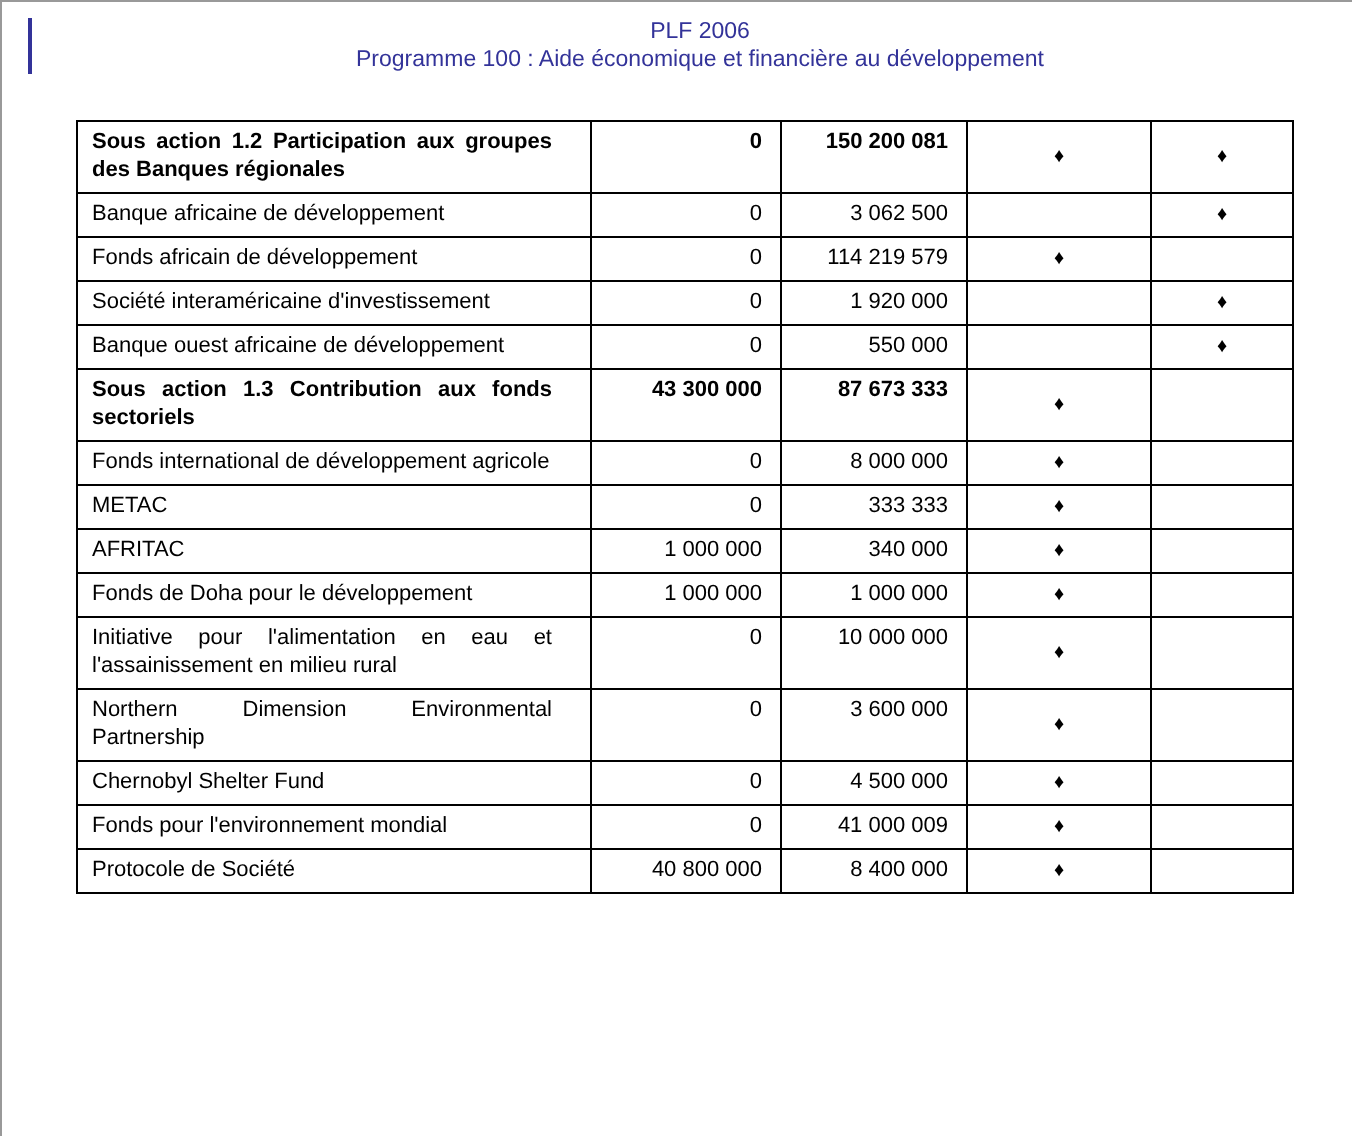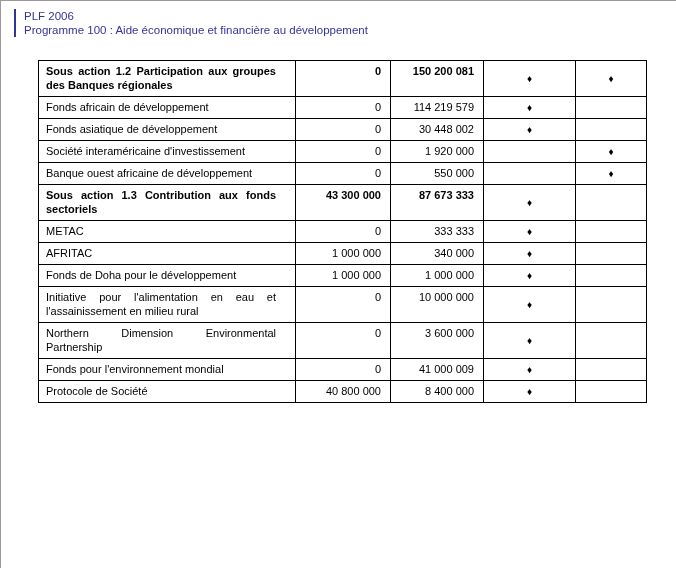--- a/index.html
+++ b/index.html
@@ -14,20 +14,21 @@
     width: 676px;
     height: 568px;
     background: #ffffff;
     border-top: 1px solid #999999;
     border-left: 1px solid #999999;
     overflow: hidden;
     font-family: "Liberation Sans", sans-serif;
   }
   .doc-header {
     margin: 8px 0 0 13px;
+    text-align: center;
   }
   .doc-header-inner {
     border-left: 2px solid #333399;
     padding-left: 8px;
     color: #333399;
     font-size: 11.5px;
     line-height: 14px;
   }
   .budget-table {
     border-collapse: collapse;
@@ -90,30 +91,30 @@
     </colgroup>
     <tbody id="table-body">
         <tr class="bold">
           <td class="label">Sous action 1.2 Participation aux groupes des Banques régionales</td>
           <td class="num">0</td>
           <td class="num">150 200 081</td>
           <td class="diamond">♦</td>
           <td class="diamond">♦</td>
         </tr>
         <tr>
+          <td class="label">Banque africaine de développement</td>
+          <td class="num">0</td>
+          <td class="num">3 062 500</td>
+          <td class="diamond"></td>
+          <td class="diamond">♦</td>
+        </tr>
+        <tr>
           <td class="label">Fonds africain de développement</td>
           <td class="num">0</td>
           <td class="num">114 219 579</td>
-          <td class="diamond">♦</td>
-          <td class="diamond"></td>
-        </tr>
-        <tr>
-          <td class="label">Fonds asiatique de développement</td>
-          <td class="num">0</td>
-          <td class="num">30 448 002</td>
           <td class="diamond">♦</td>
           <td class="diamond"></td>
         </tr>
         <tr>
           <td class="label">Société interaméricaine d'investissement</td>
           <td class="num">0</td>
           <td class="num">1 920 000</td>
           <td class="diamond"></td>
           <td class="diamond">♦</td>
         </tr>
@@ -125,20 +126,27 @@
           <td class="diamond">♦</td>
         </tr>
         <tr class="bold">
           <td class="label">Sous action 1.3 Contribution aux fonds sectoriels</td>
           <td class="num">43 300 000</td>
           <td class="num">87 673 333</td>
           <td class="diamond">♦</td>
           <td class="diamond"></td>
         </tr>
         <tr>
+          <td class="label">Fonds international de développement agricole</td>
+          <td class="num">0</td>
+          <td class="num">8 000 000</td>
+          <td class="diamond">♦</td>
+          <td class="diamond"></td>
+        </tr>
+        <tr>
           <td class="label">METAC</td>
           <td class="num">0</td>
           <td class="num">333 333</td>
           <td class="diamond">♦</td>
           <td class="diamond"></td>
         </tr>
         <tr>
           <td class="label">AFRITAC</td>
           <td class="num">1 000 000</td>
           <td class="num">340 000</td>
@@ -160,20 +168,27 @@
           <td class="diamond"></td>
         </tr>
         <tr>
           <td class="label">Northern Dimension Environmental Partnership</td>
           <td class="num">0</td>
           <td class="num">3 600 000</td>
           <td class="diamond">♦</td>
           <td class="diamond"></td>
         </tr>
         <tr>
+          <td class="label">Chernobyl Shelter Fund</td>
+          <td class="num">0</td>
+          <td class="num">4 500 000</td>
+          <td class="diamond">♦</td>
+          <td class="diamond"></td>
+        </tr>
+        <tr>
           <td class="label">Fonds pour l'environnement mondial</td>
           <td class="num">0</td>
           <td class="num">41 000 009</td>
           <td class="diamond">♦</td>
           <td class="diamond"></td>
         </tr>
         <tr>
           <td class="label">Protocole de Société</td>
           <td class="num">40 800 000</td>
           <td class="num">8 400 000</td>

